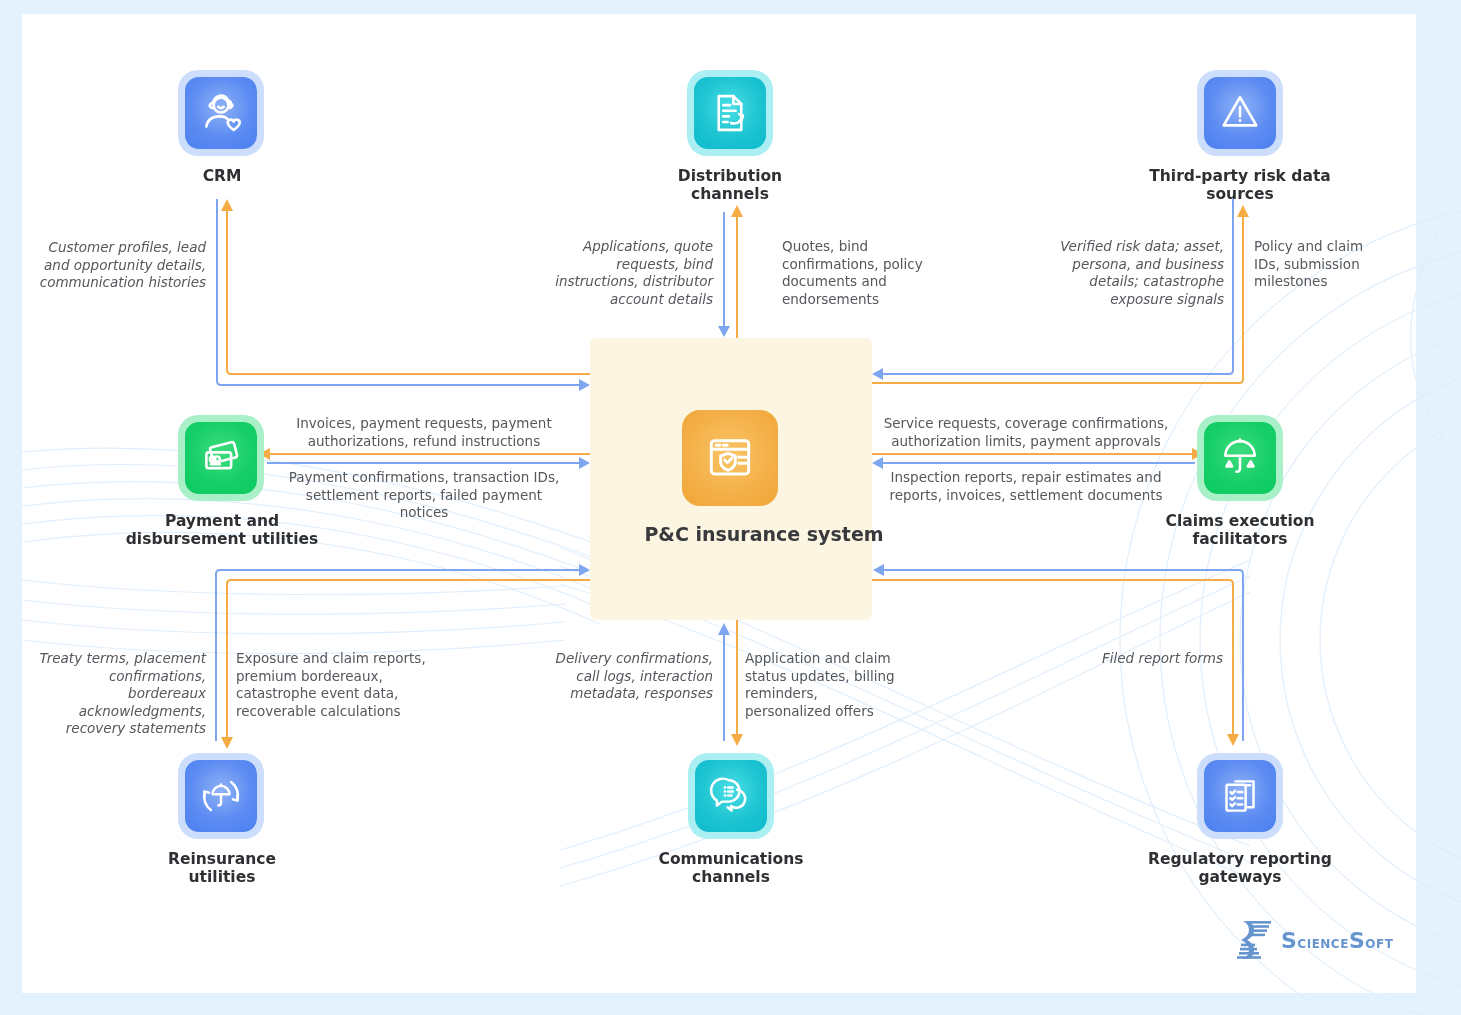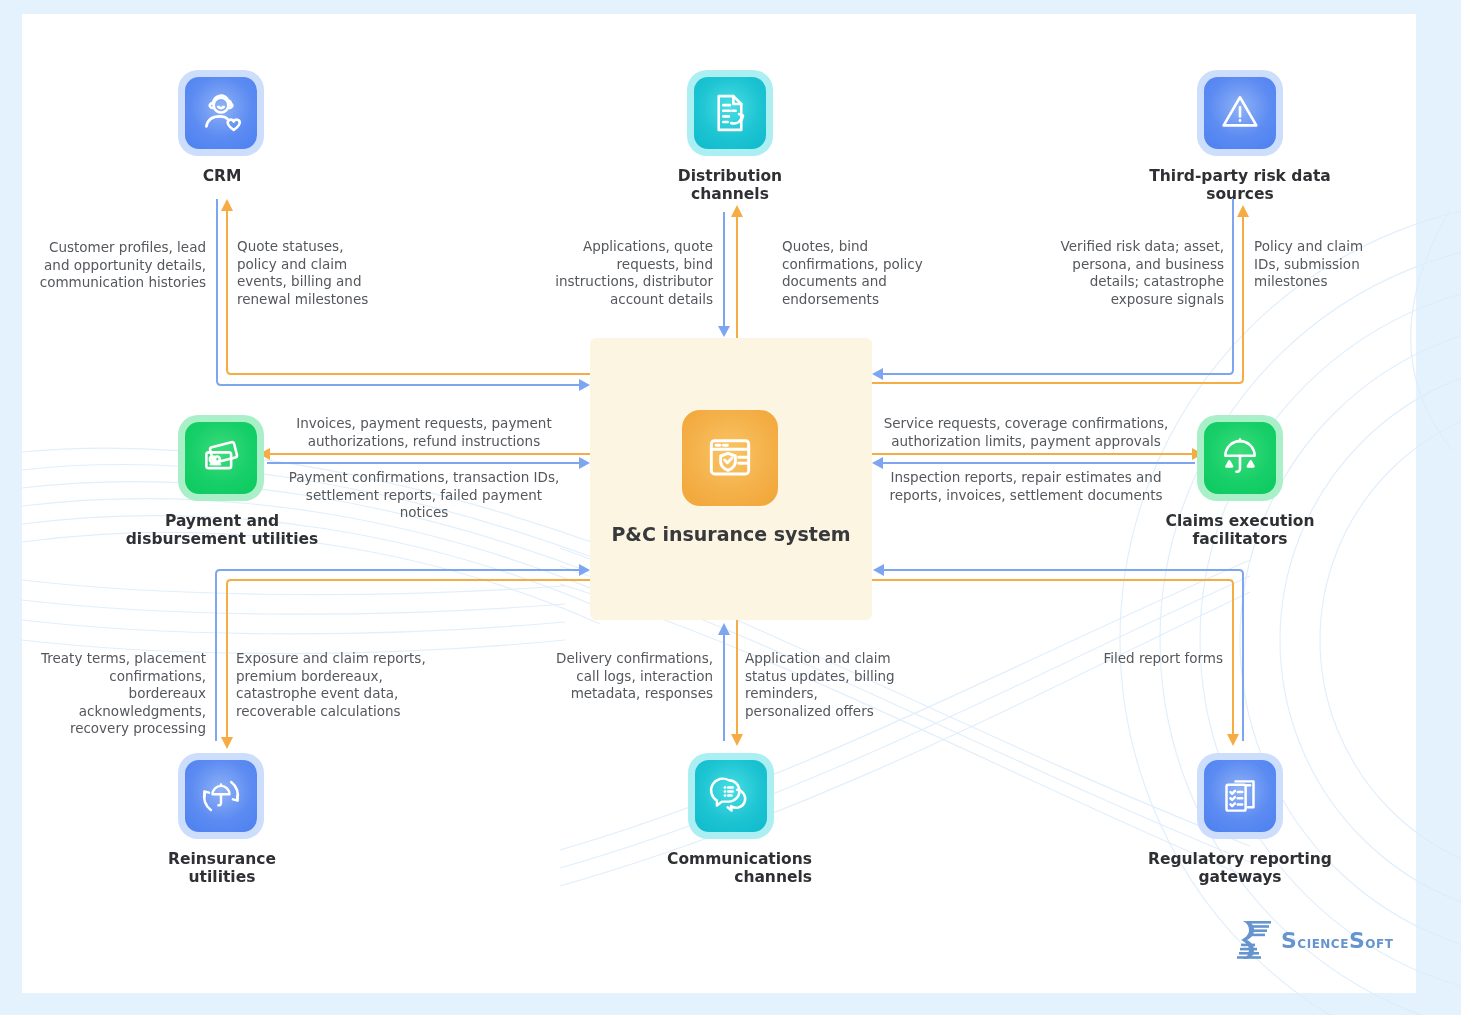--- a/index.html
+++ b/index.html
@@ -37,35 +37,35 @@
   .halo-green{background:#A9F0C8;}
   .grad-green{background:radial-gradient(circle at 50% 42%,#3EDC7D 0%,#17CF68 55%,#0BC95F 100%);}
 
   .node-title{
     position:absolute;text-align:center;
     font-size:15.5px;font-weight:700;color:#2F3033;line-height:1.18;
   }
   .flow-label{
     position:absolute;font-size:13.5px;color:#54575C;line-height:1.3;
   }
-  .ra{text-align:right;}
+  .ra{text-align:right;font-style:italic;}
   .ca{text-align:center;}
 
   .center-box{
     position:absolute;left:590px;top:338px;width:282px;height:282px;
     background:#FCF5E1;border-radius:6px;
   }
   .center-tile{
     position:absolute;left:92px;top:72px;width:96px;height:96px;border-radius:18px;
     background:radial-gradient(circle at 50% 45%,#F9C566 0%,#F4AF47 60%,#F0A537 100%);
     display:flex;align-items:center;justify-content:center;
   }
   .center-title{
     position:absolute;left:0;top:184px;width:282px;text-align:center;
-    font-size:19px;font-weight:700;color:#38393C;line-height:1.3;
+    font-size:19px;font-weight:700;color:#38393C;line-height:1.3;padding-left:33px;
   }
 
   .icon-svg{display:block;}
 
   .logo{
     position:absolute;left:1233px;top:919px;display:flex;align-items:center;
   }
   .logo-text{
     margin-left:8px;color:#6594CE;font-weight:700;letter-spacing:0.5px;
     display:flex;align-items:baseline;
@@ -164,21 +164,20 @@
         <path d="M21.5,18.5 q2.5,2.2 5,0"></path>
         <path d="M17.5,16 a2,2 0 1 0 -0.2,3"></path>
         <path d="M30.5,16 a2,2 0 1 1 0.2,3"></path>
         <path d="M11,36 q1.5,-9 12,-9 q4.5,0 7,2.5"></path>
         <path d="M30,33 c-0.5,-2.8 4,-4.6 5.3,-1.4 c1.3,-3.2 5.8,-1.4 5.3,1.4 c-0.5,2.8 -5.3,6 -5.3,6 s-4.8,-3.2 -5.3,-6 z"></path>
       </svg>
     </div>
   </div>
   <div class="node-title" style="left:142px;top:167px;width:160px;">CRM</div>
   <div class="flow-label ra" style="left:38px;top:239px;width:168px;">Customer profiles, lead and opportunity details, communication histories</div>
-  <div class="flow-label" style="left:237px;top:238px;width:140px;">Quote statuses, policy and claim events, billing and renewal milestones</div>
 
   <div class="tile halo-teal" style="left:687px;top:70px;">
     <div class="tile-inner grad-teal">
       <svg class="icon-svg" width="54" height="54" viewBox="0 0 48 48" fill="none" stroke="#fff" stroke-width="2.3" stroke-linecap="round" stroke-linejoin="round">
         <path d="M14,9 h13 l7,7 v23 h-20 z"></path>
         <path d="M27,9 v7 h7"></path>
         <path d="M18,17 h6 M18,22 h6 M26,22 h3 M18,27 h5 M18,32 h4"></path>
         <path d="M25,33 q8,2 10,-7"></path>
         <path d="M32,25 l3.5,1.5 l-1,3.5"></path>
       </svg>
@@ -254,33 +253,33 @@
         <path d="M24,22.5 v7.5 q0,2.5 -2.3,2.3"></path>
         <path d="M24,15 v-1.2"></path>
         <path d="M33,11.5 a15,15 0 0 1 5.5,16"></path>
         <path d="M38.5,23.5 l0.3,4.5 l-4.2,-1"></path>
         <path d="M15,36.5 a15,15 0 0 1 -5.5,-16"></path>
         <path d="M9.5,24.5 l-0.3,-4.5 l4.2,1"></path>
       </svg>
     </div>
   </div>
   <div class="node-title" style="left:142px;top:850px;width:160px;">Reinsurance utilities</div>
-  <div class="flow-label ra" style="left:38px;top:650px;width:168px;">Treaty terms, placement confirmations, bordereaux acknowledgments, recovery processing</div>
+  <div class="flow-label ra" style="left:38px;top:650px;width:168px;">Treaty terms, placement confirmations, bordereaux acknowledgments, recovery statements</div>
   <div class="flow-label" style="left:236px;top:650px;width:192px;">Exposure and claim reports, premium bordereaux, catastrophe event data, recoverable calculations</div>
 
   <div class="tile halo-teal" style="left:688px;top:753px;">
     <div class="tile-inner grad-teal">
       <svg class="icon-svg" width="54" height="54" viewBox="0 0 48 48" fill="none" stroke="#fff" stroke-width="2.2" stroke-linecap="round" stroke-linejoin="round">
         <path d="M22,10 a9.5,9.5 0 0 1 0,19 h-6 l-4.5,3.5 v-4.5 a9.5,9.5 0 0 1 10.5,-18 z"></path>
         <path d="M18.5,16.5 h0.3 M21.5,16.5 h4 M18.5,20 h0.3 M21.5,20 h4 M18.5,23.5 h0.3 M21.5,23.5 h3"></path>
         <path d="M29.5,18.5 a8,8 0 1 1 -5.5,14.5 l0.5,4 l-3.5,-3"></path>
       </svg>
     </div>
   </div>
-  <div class="node-title" style="left:650px;top:850px;width:162px;text-align:right;">Communications channels</div>
+  <div class="node-title" style="left:650px;top:850px;width:162px;">Communications channels</div>
   <div class="flow-label ra" style="left:548px;top:650px;width:165px;">Delivery confirmations, call logs, interaction metadata, responses</div>
   <div class="flow-label" style="left:745px;top:650px;width:162px;">Application and claim status updates, billing reminders, personalized offers</div>
 
   <div class="tile halo-blue" style="left:1197px;top:753px;">
     <div class="tile-inner grad-blue">
       <svg class="icon-svg" width="54" height="54" viewBox="0 0 48 48" fill="none" stroke="#fff" stroke-width="2.2" stroke-linecap="round" stroke-linejoin="round">
         <path d="M20,11 h16 v23 h-5"></path>
         <path d="M30,14.5 h3"></path>
         <rect x="12" y="14" width="17" height="23" rx="1.5"></rect>
         <path d="M15.5,20.5 l1.5,1.5 l2.5,-2.5"></path>

